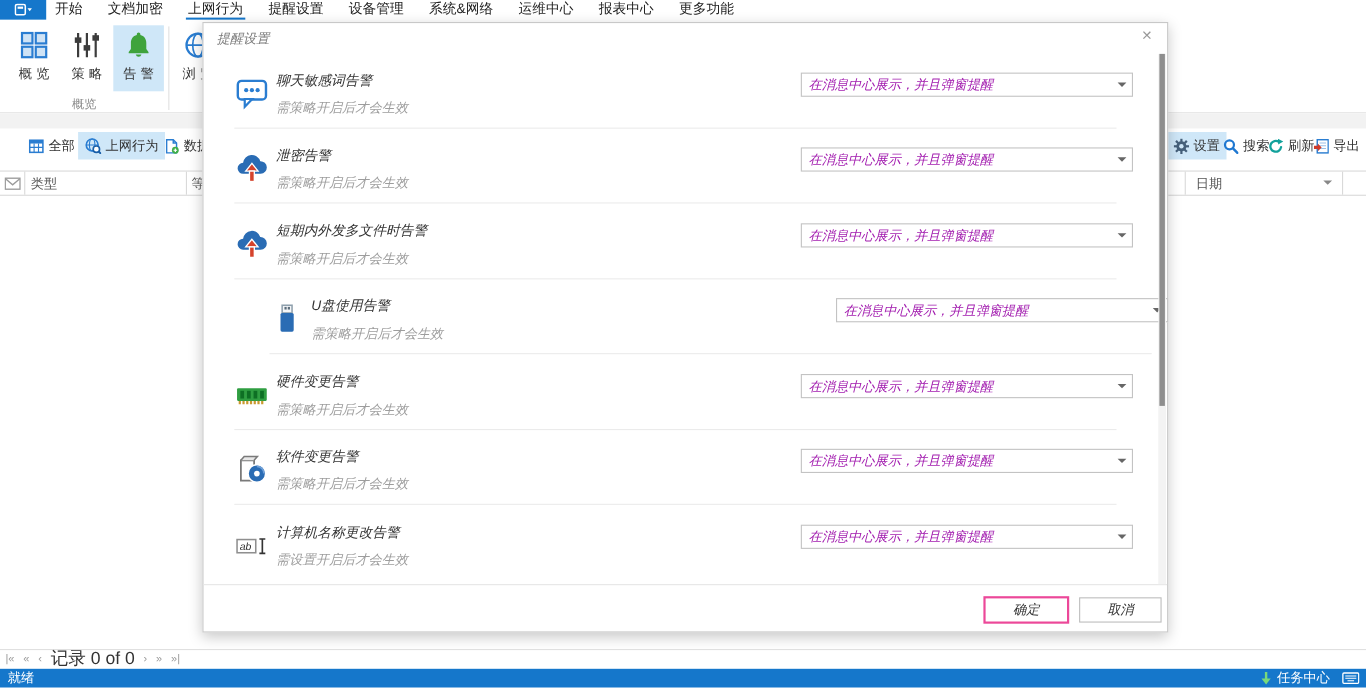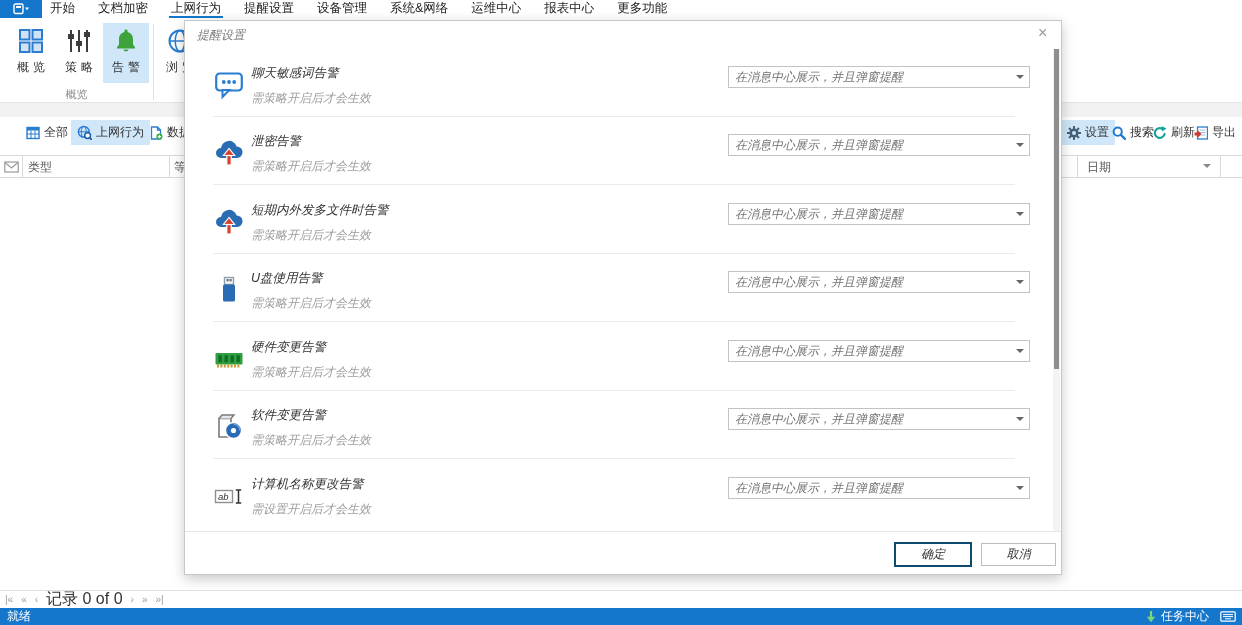--- a/index.html
+++ b/index.html
@@ -52,30 +52,30 @@
   .status-right{position:absolute;right:6px;top:0;height:17px;display:flex;align-items:center;gap:5px;}
   
   .dialog{position:absolute;left:184px;top:20px;width:878px;height:555px;background:#fff;
     border:1px solid #c8c8c8;box-shadow:0 4px 12px rgba(0,0,0,.22);font-style:italic;}
   .dlg-title{position:absolute;left:12px;top:6px;font-size:12px;color:#7a7a7a;}
   .dlg-close{position:absolute;right:14px;top:3px;font-size:16px;color:#999;cursor:pointer;line-height:18px;}
   .dlg-scroll{position:absolute;right:1px;top:28px;width:7px;height:482px;background:#f3f3f3;}
   .dlg-thumb{position:absolute;left:1px;top:0;width:5px;height:320px;background:#8e8e8e;cursor:pointer;}
   .dlg-row{position:absolute;left:0;width:860px;height:68px;}
   .dlg-row .row-sep{position:absolute;left:28px;right:30px;bottom:0;height:1px;background:#ebebeb;}
-  .r0{top:28px;} .r1{top:96px;} .r2{top:165px;padding-left:48px;} .r3{top:233px;} .r4{top:302px;} .r5{top:370px;} .r6{top:439px;}
+  .r0{top:28px;} .r1{top:96px;} .r2{top:165px;padding-left:48px;} .r3{top:233px;margin-left:32px;} .r4{top:302px;} .r5{top:370px;} .r6{top:439px;}
   .row-icon{position:absolute;left:29px;top:20px;width:30px;height:32px;}
   .row-title{position:absolute;left:66px;top:16px;font-size:12.5px;color:#333;}
   .row-sub{position:absolute;left:66px;top:41px;font-size:12px;color:#9d9d9d;}
   .row-select{position:absolute;left:543px;top:17px;width:302px;height:22px;border:1px solid #c3c3c3;
-    background:#fff;font-size:12px;color:#737373;line-height:20px;padding-left:6px;cursor:pointer;}
+    background:#fff;font-size:12px;color:#a21caf;line-height:20px;padding-left:6px;cursor:pointer;}
   .sel-caret{position:absolute;right:5px;top:8px;width:0;height:0;border:4px solid transparent;border-top-color:#666;}
   .dlg-footer-sep{position:absolute;left:0;right:0;top:510px;height:1px;background:#e6e6e6;}
   .btn{position:absolute;background:#fff;font-size:12px;color:#333;text-align:center;cursor:pointer;}
-  .btn-ok{left:709px;top:521px;width:78px;height:25px;border:2px solid #0c4a6e;line-height:21px;}
+  .btn-ok{left:709px;top:521px;width:78px;height:25px;border:2px solid #ec4899;line-height:21px;}
   .btn-cancel{left:796px;top:522px;width:75px;height:23px;border:1px solid #bdbdbd;line-height:21px;}
   svg{display:block;}
 </style>
 </head>
 <body>
 
 <div class="menubar">
   <div class="app-btn">
     <span>
       <svg width="17" height="12" viewBox="0 0 17 12">

